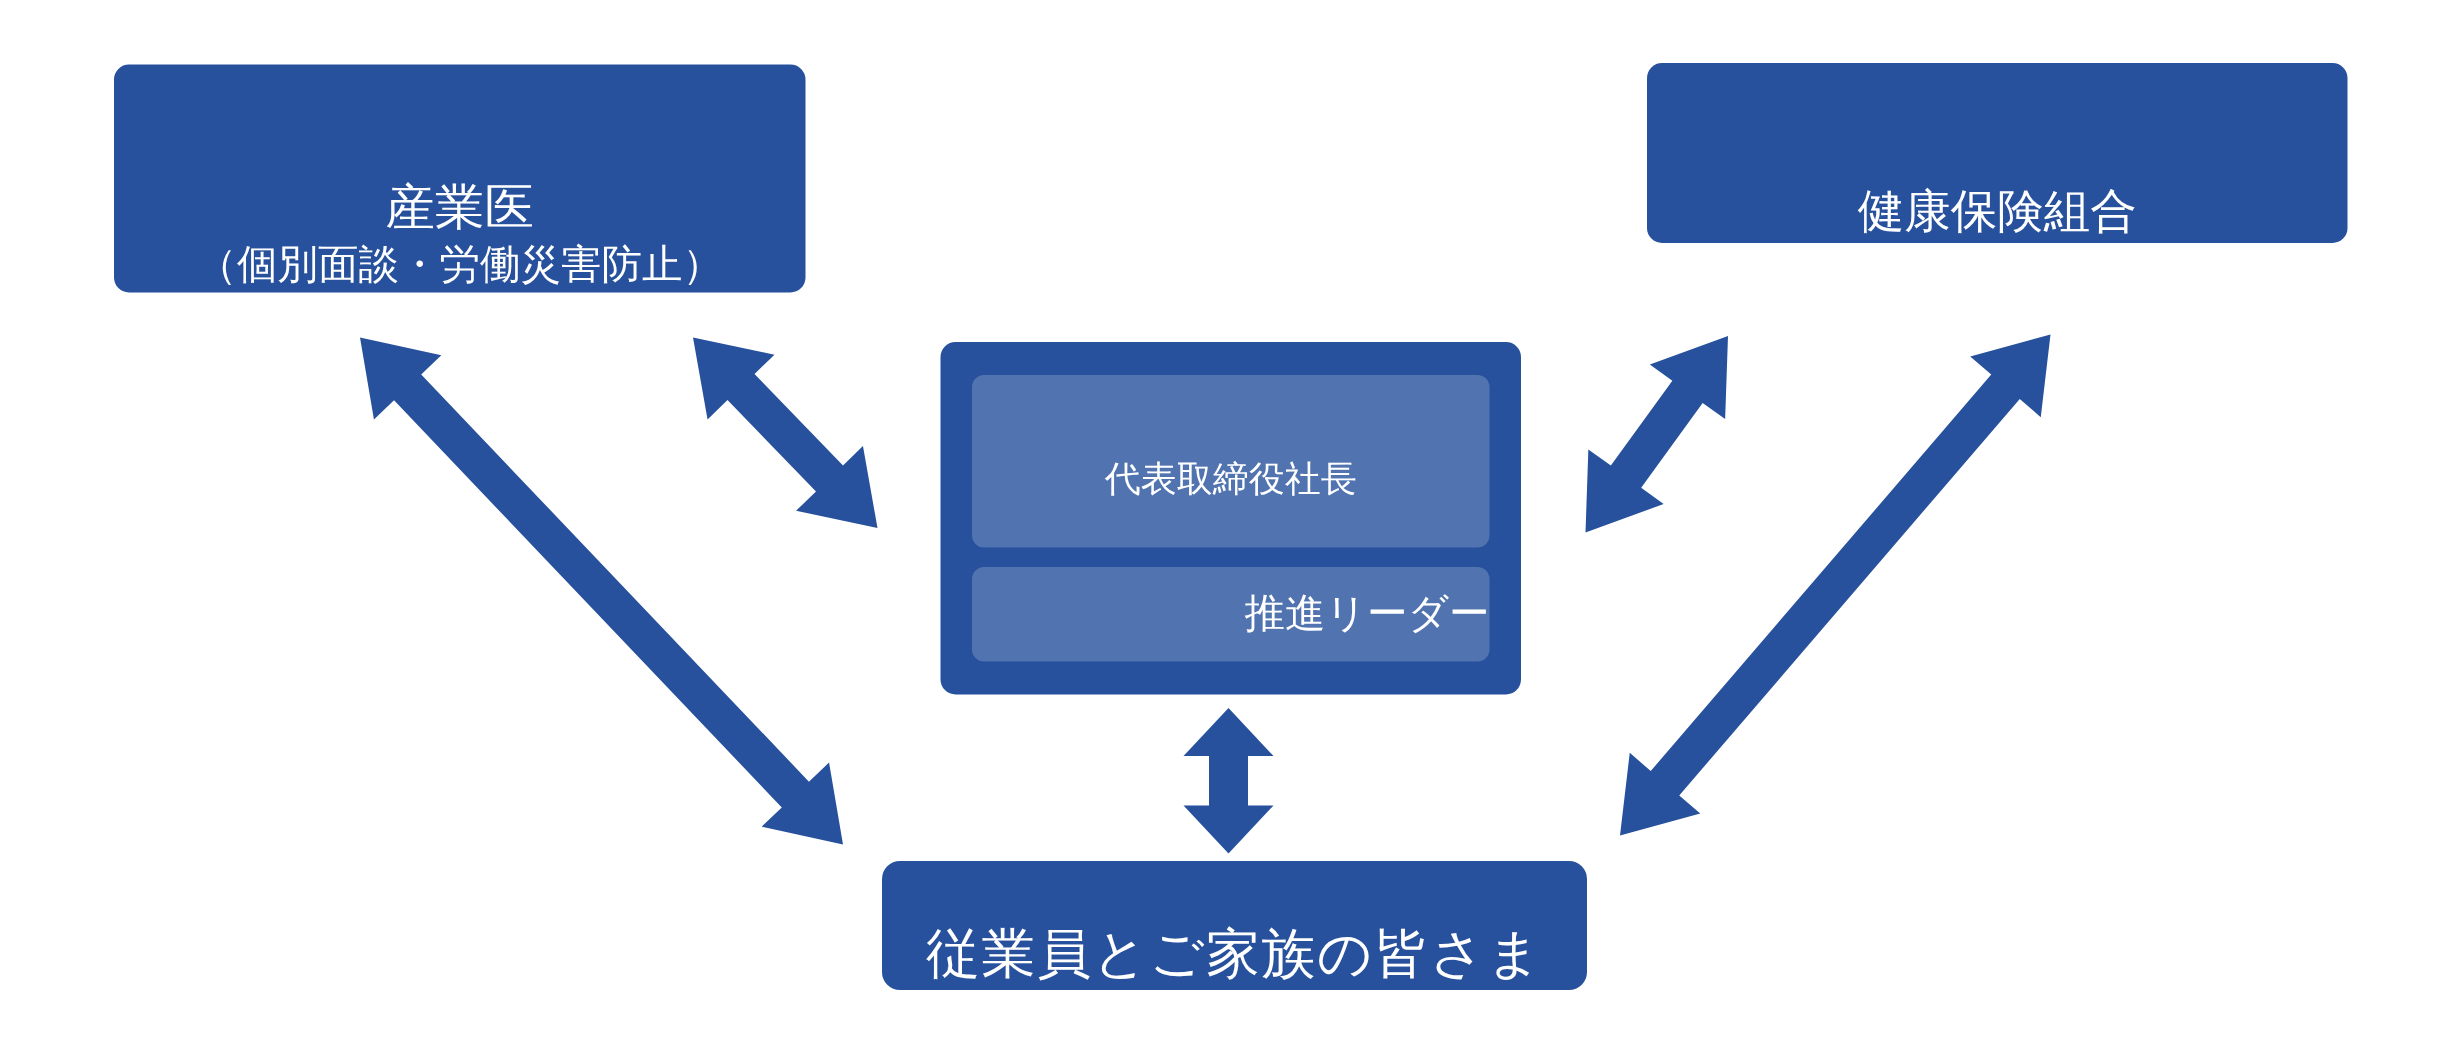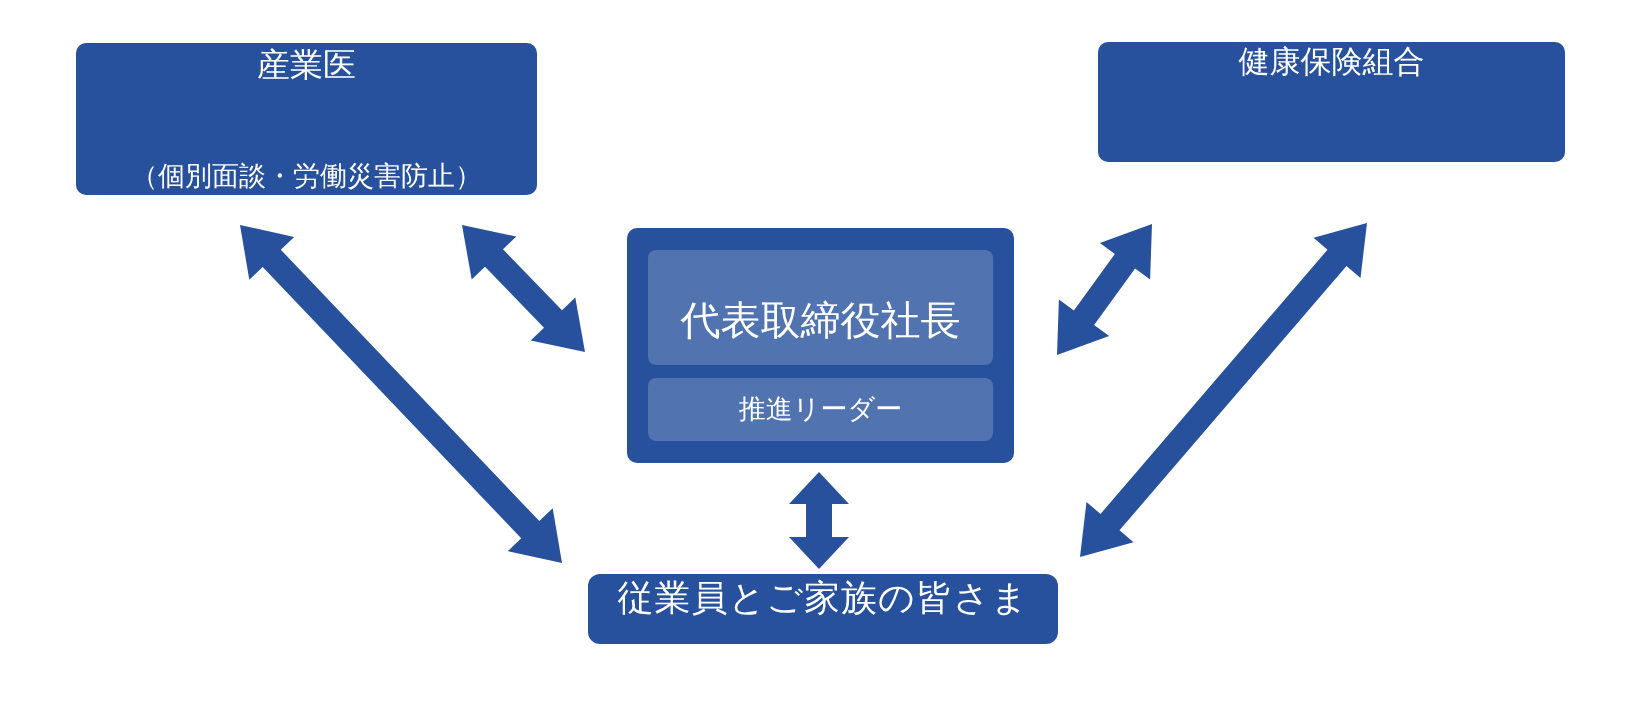--- a/index.html
+++ b/index.html
@@ -19,21 +19,21 @@
     overflow:hidden;
   }
   .node{
     position:absolute;
     background:var(--primary);
     color:var(--text);
     border-radius:10px;
     display:flex;
     flex-direction:column;
     align-items:center;
-    justify-content:space-between;
+    justify-content:flex-end;
     text-align:center;
     line-height:1.32;
   }
   .node .title{font-size:33px;}
   .node .sub{font-size:27px;}
   .box-doctor{left:76px;top:43px;width:461px;height:152px;}
   .box-insurance{left:1098px;top:42px;width:467px;height:120px;}
   .box-insurance .title{font-size:31px;}
   .box-president-outer{
     position:absolute;
@@ -49,25 +49,25 @@
     color:var(--text);
     border-radius:8px;
     display:flex;
     flex-direction:column;
     align-items:center;
     justify-content:center;
     text-align:center;
     line-height:1.3;
   }
   .inner-president{top:22px;height:115px;}
-  .inner-president .title{font-size:40px;margin-top:24px;}
+  .inner-president .title{font-size:24px;margin-top:24px;}
   .inner-president .sub{font-size:26px;}
-  .inner-leader{top:150px;height:63px;font-size:27px;}
+  .inner-leader{top:150px;height:63px;font-size:27px;align-items:flex-end;}
   .box-employees{
-    left:588px;top:574px;width:470px;height:70px;
+    left:588px;top:574px;width:470px;height:86px;
     border-radius:12px;
     font-size:36px;
     letter-spacing:1px;
   }
   .arrows{
     position:absolute;
     left:0;top:0;width:1640px;height:701px;
     pointer-events:none;
   }
 </style>

